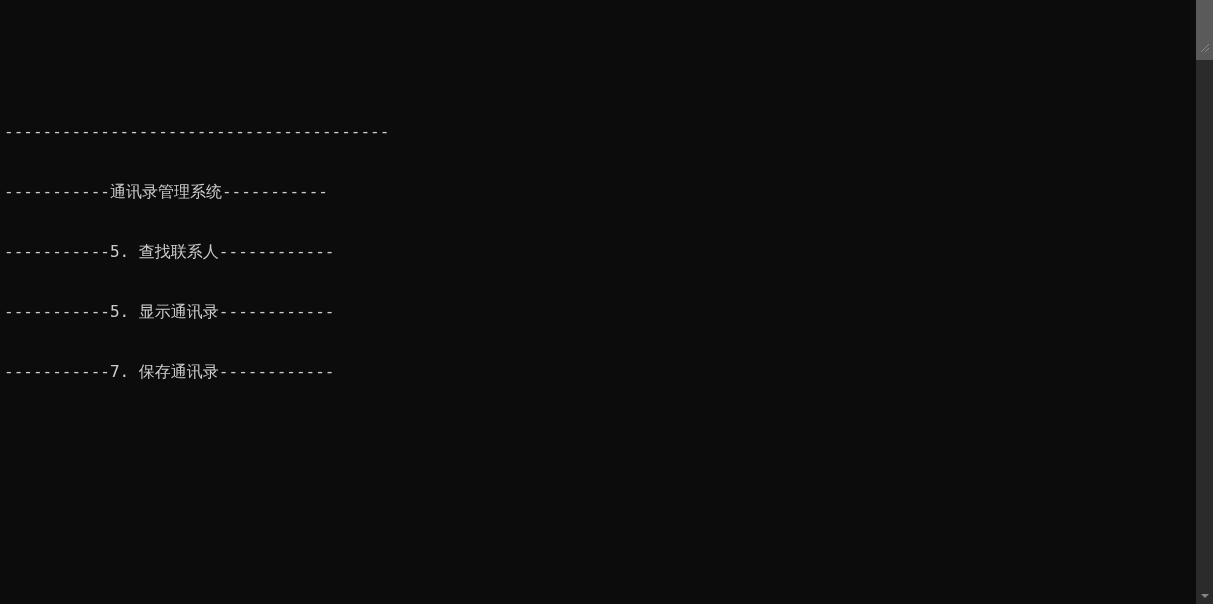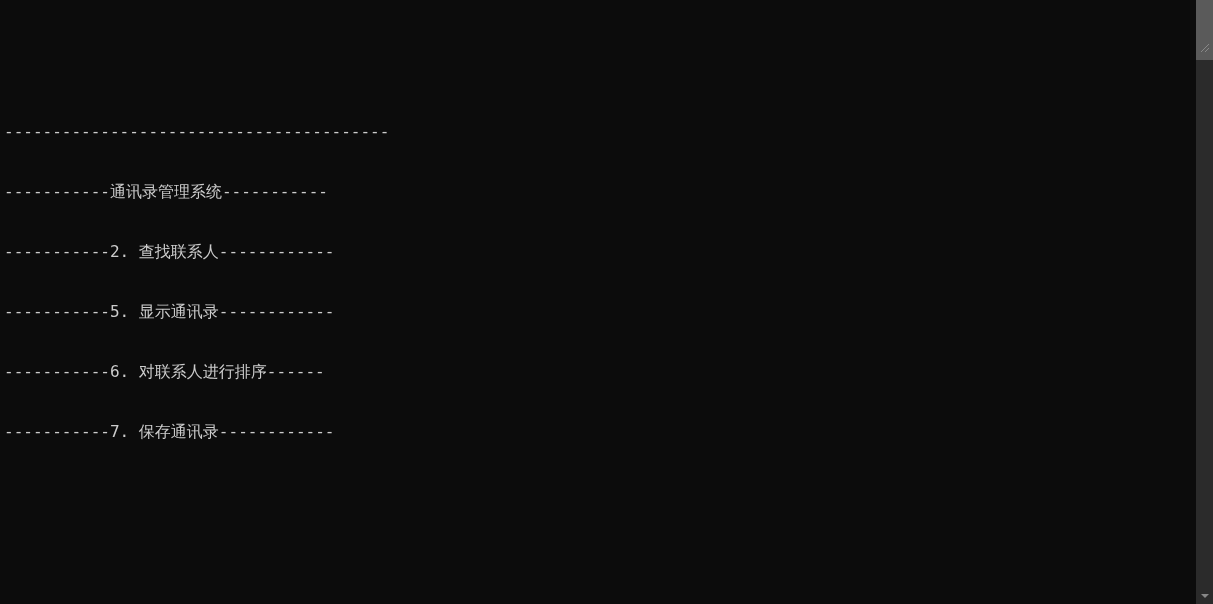--- a/index.html
+++ b/index.html
@@ -69,23 +69,22 @@
     }
   </style>
 </head>
 <body>
 
 
 
 <div class="console">
   <div class="line">----------------------------------------</div>
   <div class="line">-----------通讯录管理系统-----------</div>
-  <div class="line">-----------2. 查找联系人------------</div>
+  <div class="line">-----------5. 查找联系人------------</div>
   <div class="line">-----------5. 显示通讯录------------</div>
-  <div class="line">-----------6. 对联系人进行排序------</div>
   <div class="line">-----------7. 保存通讯录------------</div>
   
   
   
 </div>
 
 <div class="scrollbar">
   <div class="scrollbar-thumb"></div>
   <div class="scrollbar-arrow-down">
     <svg width="8" height="4" viewBox="0 0 8 4">

